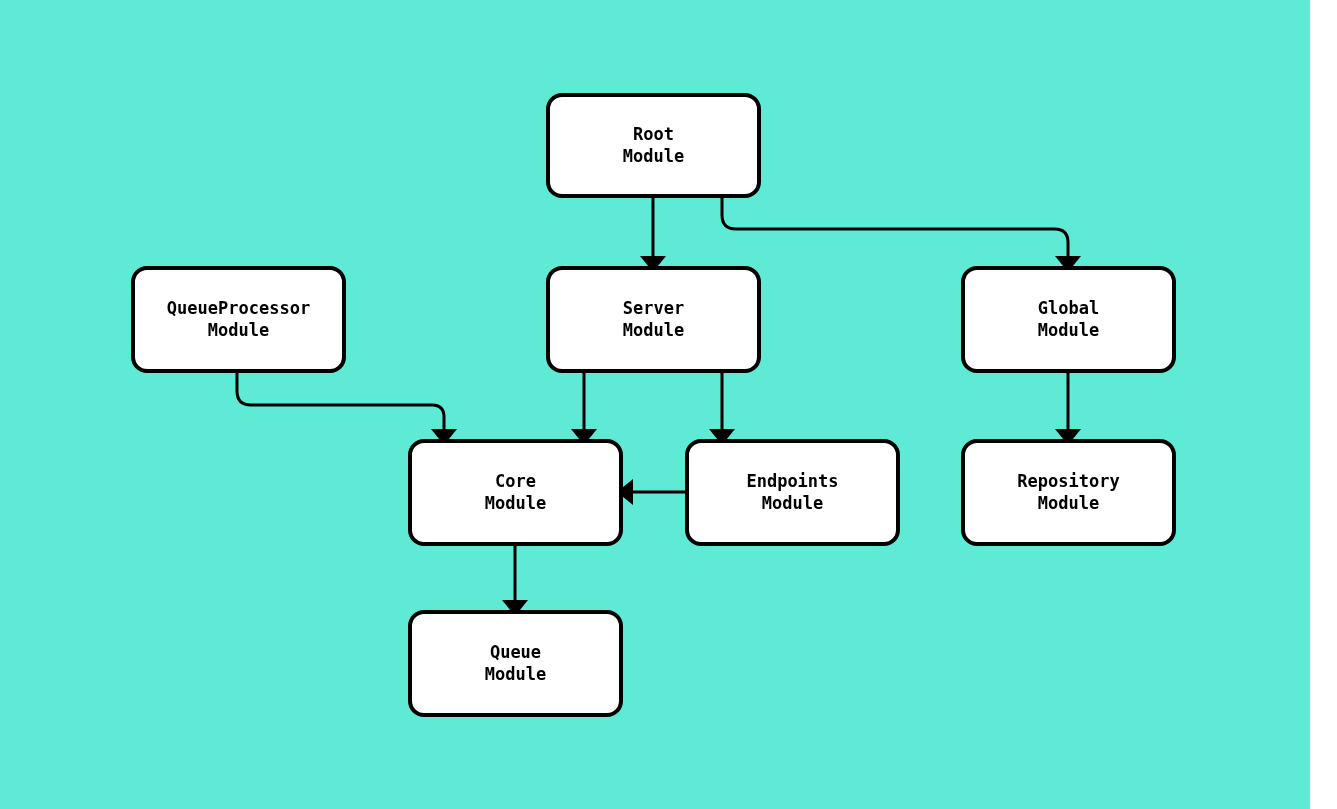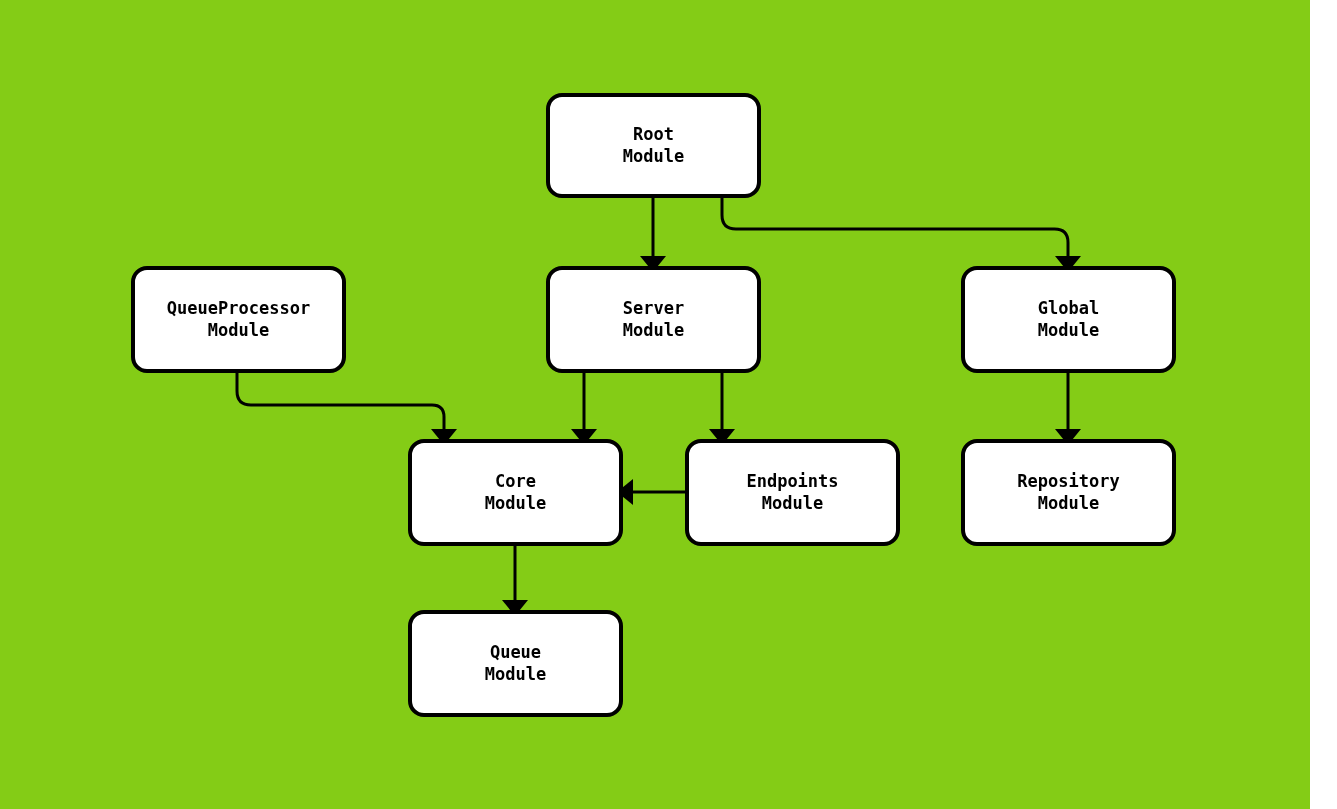--- a/index.html
+++ b/index.html
@@ -11,21 +11,21 @@
   body {
     width: 1337px;
     height: 809px;
     overflow: hidden;
     font-family: "DejaVu Sans Mono", "Liberation Mono", monospace;
   }
   #diagram-root {
     position: relative;
     width: 1310px;
     height: 809px;
-    background: #84cc16;
+    background: #5eead4;
   }
   svg.diagram-canvas {
     display: block;
     width: 1337px;
     height: 809px;
   }
   .node-box {
     fill: #ffffff;
     stroke: #000000;
     stroke-width: 4;

